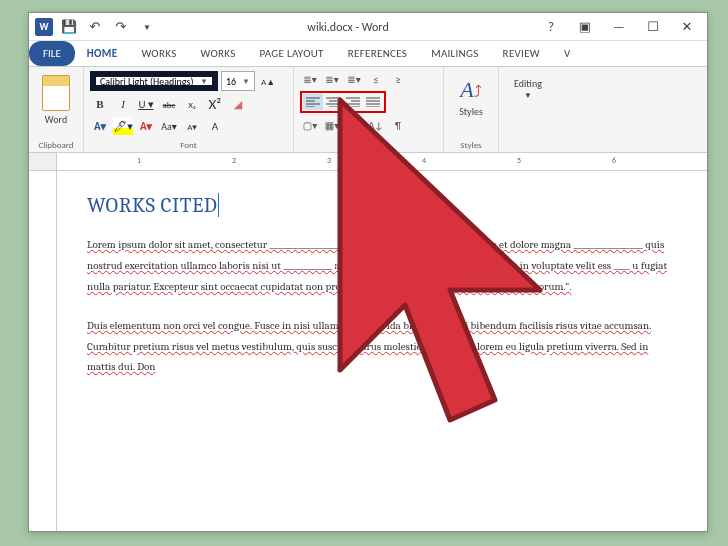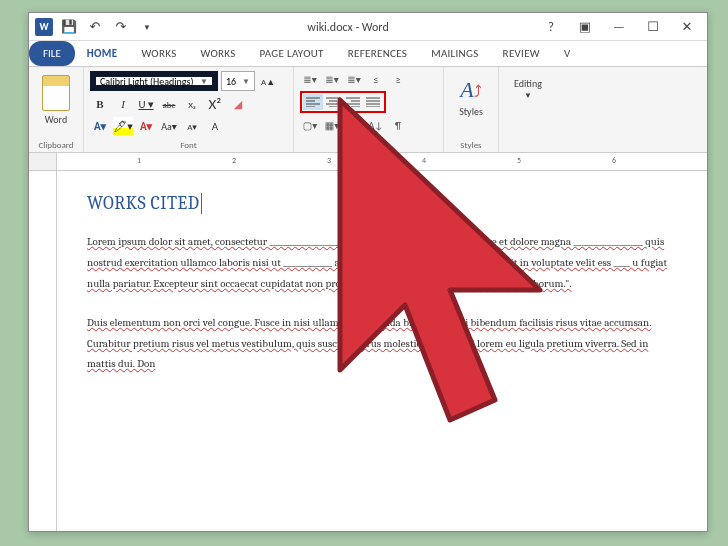--- a/index.html
+++ b/index.html
@@ -65,21 +65,21 @@
   
   .ruler-wrap { display: flex; height: 18px; background: #f0f0f0; border-bottom: 1px solid #ccc; }
   .ruler-corner { width: 28px; border-right: 1px solid #ccc; }
   .ruler { flex: 1; position: relative; font-size: 8px; color: #666; background: #fff; }
   .ruler-tick { position: absolute; top: 2px; }
   
   
   .doc-area { flex: 1; display: flex; overflow: hidden; background: #e8e8e8; }
   .vruler { width: 28px; background: #fff; border-right: 1px solid #ccc; }
   .page { flex: 1; background: #fff; padding: 22px 30px 0 30px; overflow: hidden; font-family: Cambria, Georgia, serif; }
-  .doc-title { font-size: 18px; color: #2b579a; letter-spacing: 0.5px; }
+  .doc-title { font-size: 21px; color: #2b579a; letter-spacing: 0.5px; }
   .cursor-caret { border-right: 1px solid #127cb8; padding-right: 1px; }
   .doc-para { font-size: 11px; color: #333; line-height: 1.9; margin-top: 18px; text-align: left; }
   .sq { text-decoration: underline wavy #c33; text-decoration-thickness: 1px; }
   
   
   .big-cursor { position: absolute; left: 280px; top: 90px; width: 300px; height: 370px; pointer-events: none; }
 </style>
 </head>
 <body>
 

